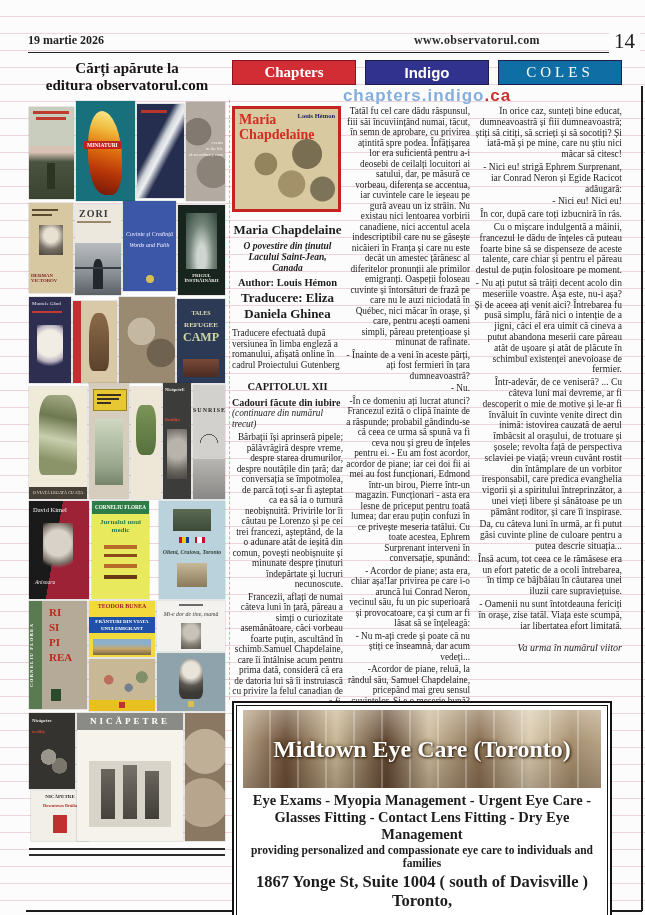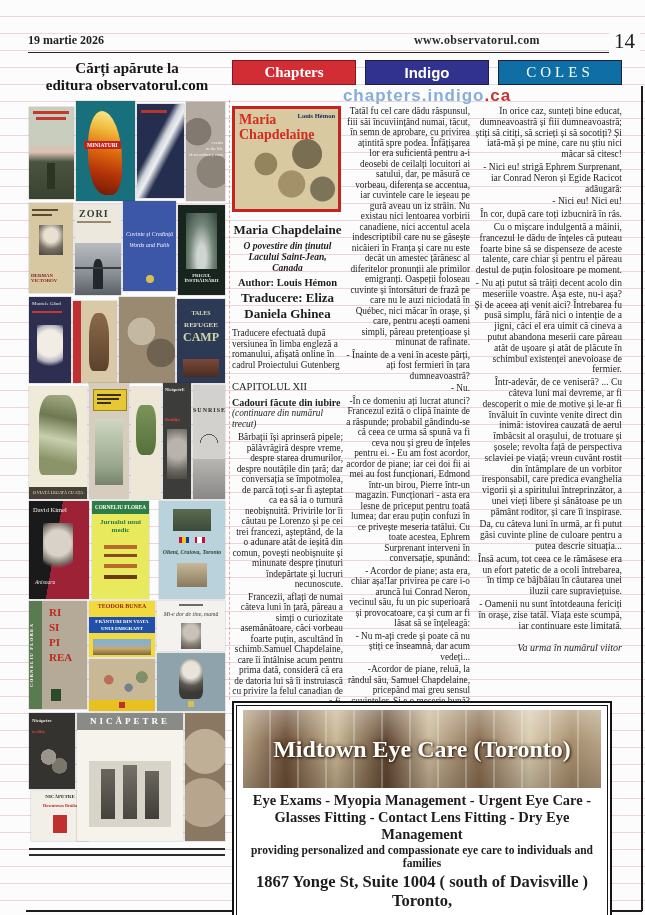--- a/index.html
+++ b/index.html
@@ -46,21 +46,21 @@
       radial-gradient(circle at 70% 45%,rgba(60,50,30,.6) 0 16%,transparent 17%),
       radial-gradient(circle at 55% 75%,rgba(110,90,50,.5) 0 14%,transparent 15%),
       radial-gradient(circle at 85% 80%,rgba(50,45,30,.55) 0 10%,transparent 11%);}
   .bc-title{position:absolute;left:4px;top:3px;color:#d42c20;font-weight:bold;font-size:14px;line-height:15px;}
   .bc-author{position:absolute;right:3px;top:3px;color:#1c2a60;font-weight:bold;font-size:6.5px;}
   .bk-name{font-size:13px;font-weight:bold;text-align:center;margin-top:10px;}
   .bk-sub{font-size:9.5px;font-weight:bold;font-style:italic;text-align:center;line-height:11px;margin-top:3px;}
   .bk-auth{font-size:10.5px;font-weight:bold;text-align:center;margin-top:3px;}
   .bk-trad{font-size:13px;font-weight:bold;text-align:center;margin-top:2px;}
   .bk-note{font-size:9.3px;line-height:10.6px;margin-top:6px;}
-  .bk-cap{font-size:10.5px;font-weight:normal;margin-top:11px;}
+  .bk-cap{font-size:10.5px;font-weight:bold;margin-top:11px;text-align:center;}
   .bk-capt{font-size:10px;font-weight:bold;margin-top:5px;}
   .bk-cont{font-size:9.3px;font-style:italic;line-height:10.5px;}
   .vaurma{font-style:italic;text-align:center;margin-top:12px !important;font-size:10px !important;}
 
   
   .ad{position:absolute;left:0;top:641px;width:372px;border:2.5px solid #141414;padding:2px;background:#fff;}
   .ad-inner{border:1.5px solid #141414;padding:4px 6px 5px 6px;text-align:center;}
   .ad-photo{position:relative;height:78px;overflow:hidden;
     background:linear-gradient(90deg,#b8a488,#6b4e38 12%,#c9b896 26%,#5f4632 40%,#cbbb9d 52%,#8a7054 66%,#dacdb2 80%,#a8906f 92%,#b8a488);}
   .ad-photo:before{content:"";position:absolute;inset:0;
@@ -307,21 +307,21 @@
       <div class="colC">
         <p>În orice caz, sunteți bine educat, dumneavoastră și fiii dumneavoastră; știți să citiți, să scrieți și să socotiți? Și iată-mă și pe mine, care nu știu nici măcar să citesc!</p>
         <p>- Nici eu! strigă Ephrem Surprenant, iar Conrad Neron și Egide Racicot adăugară:</p>
         <p>- Nici eu! Nici eu!</p>
         <p>În cor, după care toți izbucniră în râs.</p>
         <p>Cu o mișcare indulgentă a mâinii, francezul le dădu de înțeles că puteau foarte bine să se dispenseze de aceste talente, care chiar și pentru el păreau destul de puțin folositoare pe moment.</p>
         <p>- Nu ați putut să trăiți decent acolo din meseriile voastre. Așa este, nu-i așa? Și de aceea ați venit aici? Întrebarea fu pusă simplu, fără nici o intenție de a jigni, căci el era uimit că cineva a putut abandona meserii care păreau atât de ușoare și atât de plăcute în schimbul existenței anevoioase de fermier.</p>
         <p>Într-adevăr, de ce veniseră? ... Cu câteva luni mai devreme, ar fi descoperit o mie de motive și le-ar fi învăluit în cuvinte venite direct din inimă: istovirea cauzată de aerul îmbâcsit al orașului, de trotuare și șosele; revolta față de perspectiva sclaviei pe viață; vreun cuvânt rostit din întâmplare de un vorbitor iresponsabil, care predica evanghelia vigorii și a spiritului întreprinzător, a unei vieți libere și sănătoase pe un pământ roditor, și care îi inspirase.</p>
         <p>Da, cu câteva luni în urmă, ar fi putut găsi cuvinte pline de culoare pentru a putea descrie situația...</p>
         <p>Însă acum, tot ceea ce le rămăsese era un efort patetic de a ocoli întrebarea, în timp ce bâjbâiau în căutarea unei iluzii care supraviețuise.</p>
-        <p>- Oamenii nu sunt întotdeauna fericiți în orașe, zise tatăl. Viața este scumpă, iar continuare este limitată.</p>
+        <p>- Oamenii nu sunt întotdeauna fericiți în orașe, zise tatăl. Viața este scumpă, iar libertatea efort limitată.</p>
         <p class="vaurma">Va urma în numărul viitor</p>
       </div>
     </div>
 
     <div class="ad">
       <div class="ad-inner">
         <div class="ad-photo">
           <div class="ad-title">Midtown Eye Care (Toronto)</div>
         </div>
         <div class="ad-line1">Eye Exams  -  Myopia Management  - Urgent Eye Care  - Glasses Fitting - Contact Lens Fitting -  Dry Eye Management</div>

